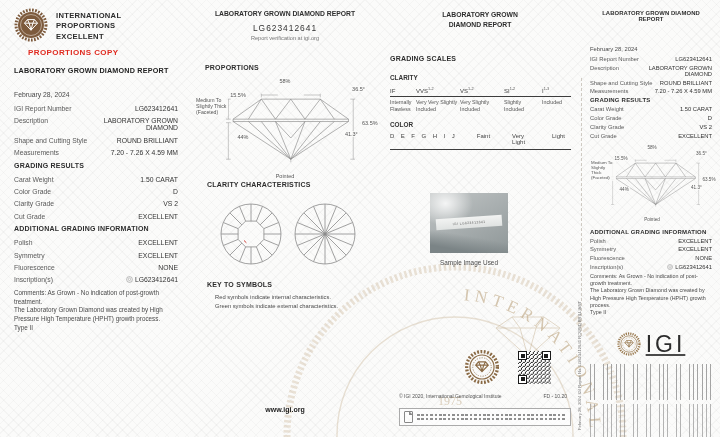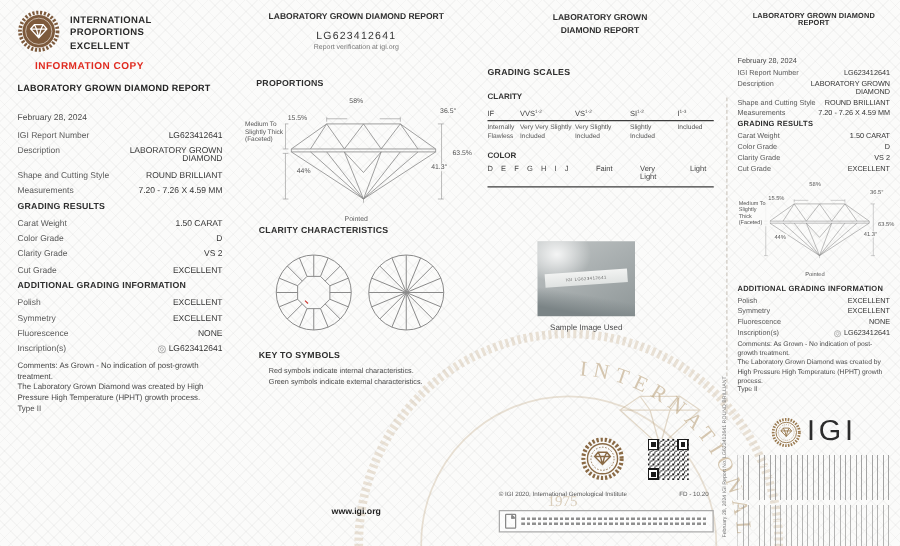--- a/index.html
+++ b/index.html
@@ -102,21 +102,21 @@
   #stub{position:absolute;left:577px;top:430px;transform:rotate(-90deg);transform-origin:0 0;width:96px;font-size:4.2px;color:#777;line-height:1.5;white-space:nowrap;z-index:3;}
 
   
   #p4 .inner{position:absolute;left:15px;right:8px;top:10px;}
   #p4-title{font-size:5.9px;font-weight:bold;color:#2e2e2e;text-align:center;margin-bottom:24px;letter-spacing:.1px;}
   #p4 .date{font-size:5.8px;margin:0 0 4px;}
   #p4 .row{font-size:5.8px;margin-bottom:2.8px;}
   #p4 .h-sec{font-size:6px;margin:1px 0 3px;}
   #p4-diag{position:relative;width:124px;height:72px;margin:8px 0 10px 0;}
   #p4 .comments{font-size:5.4px;line-height:1.35;margin-top:2px;}
-  #p4-logo{display:flex;align-items:flex-end;gap:5px;justify-content:center;margin:14px 0 6px;}
+  #p4-logo{display:flex;align-items:center;gap:5px;justify-content:center;margin:14px 0 6px;text-decoration:underline;}
   #p4-logo .igi-word{font-size:23px;color:#2c2c2c;letter-spacing:3px;font-weight:400;}
   .microcols{height:36px;background-image:repeating-linear-gradient(90deg,#8f8f8f 0 .7px,transparent .7px 4.3px),repeating-linear-gradient(0deg,rgba(251,251,250,.9) 0 1px,transparent 1px 9px);opacity:.8;margin:2px 0 4px;}
   .microcols.m2{height:40px;opacity:.65;}
 
   
   #wm{position:absolute;left:270px;top:240px;width:380px;height:197px;z-index:1;pointer-events:none;}
   #wm-diamond{position:absolute;left:492px;top:312px;z-index:1;opacity:.4;pointer-events:none;}
 
   .inscr-val{display:inline-flex;align-items:center;gap:2px;}
 </style>
@@ -180,21 +180,21 @@
         <g stroke="#fff" stroke-width="1" fill="none" transform="translate(17,16.2)">
           <path d="M-6.5,-1 L-3.5,-4.6 L3.5,-4.6 L6.5,-1 L0,6 Z M-6.5,-1 L6.5,-1 M-3.5,-4.6 L-1.8,-1 M3.5,-4.6 L1.8,-1 M0,6 L-1.8,-1 M0,6 L1.8,-1"></path>
         </g>
       </svg>
       <div class="brandname">
         <div>INTERNATIONAL</div>
         <div>PROPORTIONS</div>
         <div>EXCELLENT</div>
       </div>
     </div>
-    <div class="ecopy">INFORMATION COPY</div>
+    <div class="ecopy">PROPORTIONS COPY</div>
     <div class="rpt-title">LABORATORY GROWN DIAMOND REPORT</div>
 
     <div class="date">February 28, 2024</div>
 
     <div class="row">
         <span class="lbl">IGI Report Number</span>
         <span class="val">LG623412641</span>
       </div>
     <div class="row">
         <span class="lbl">Description</span>

